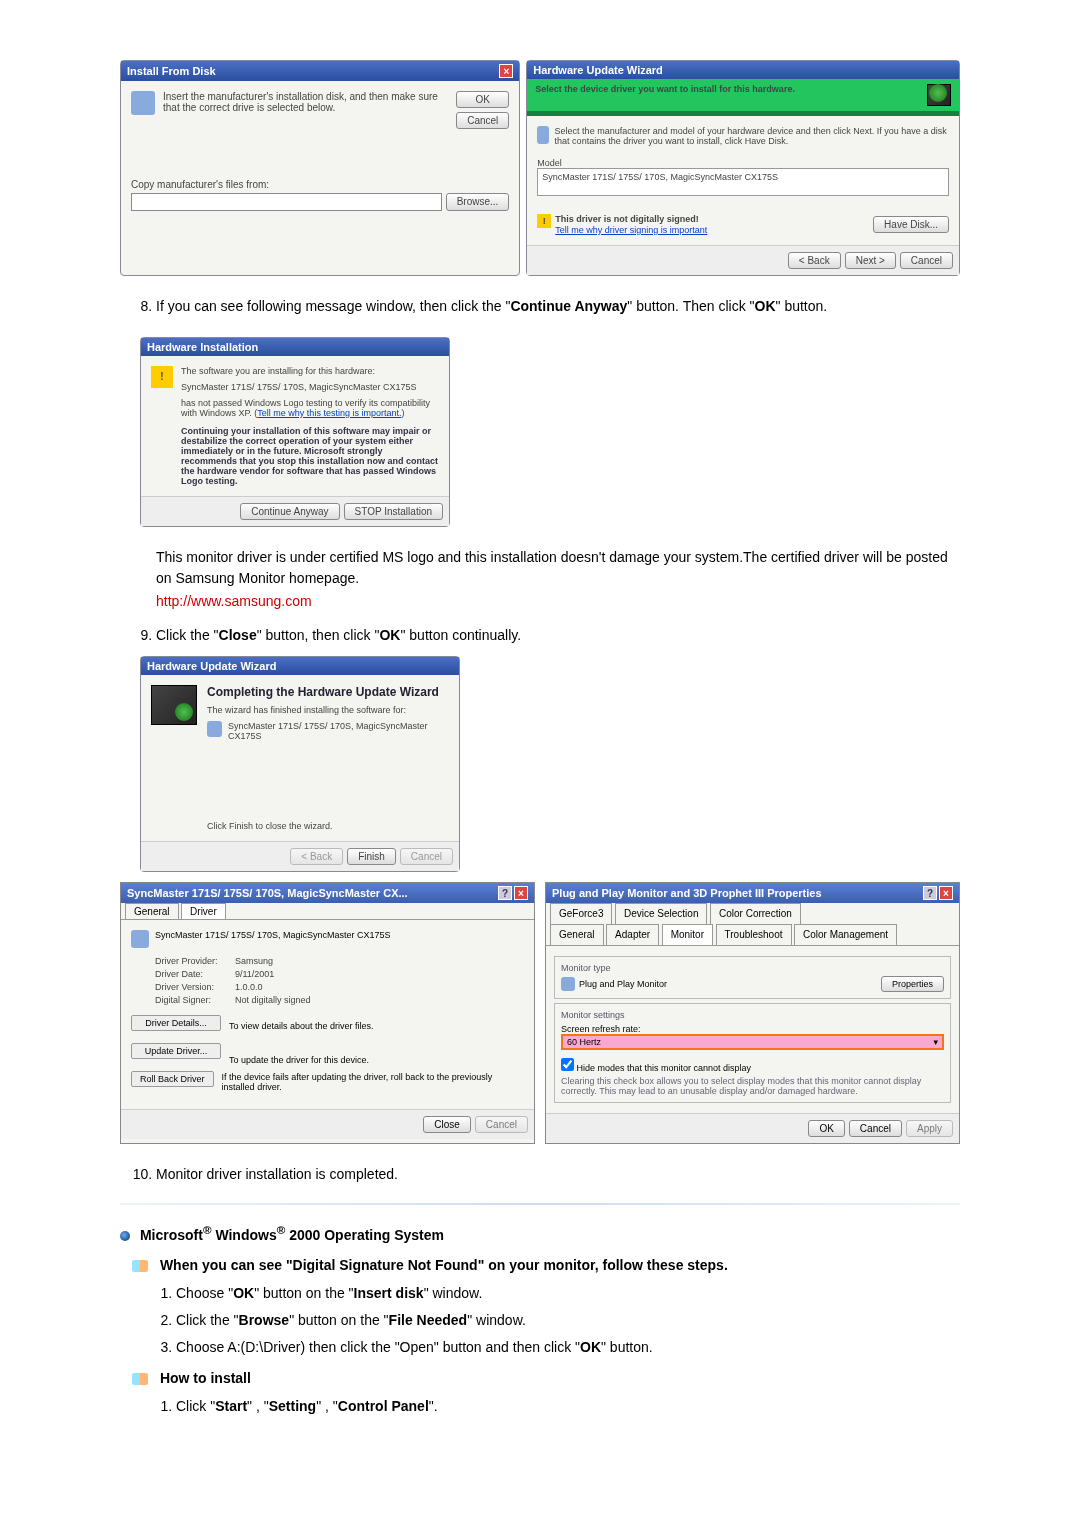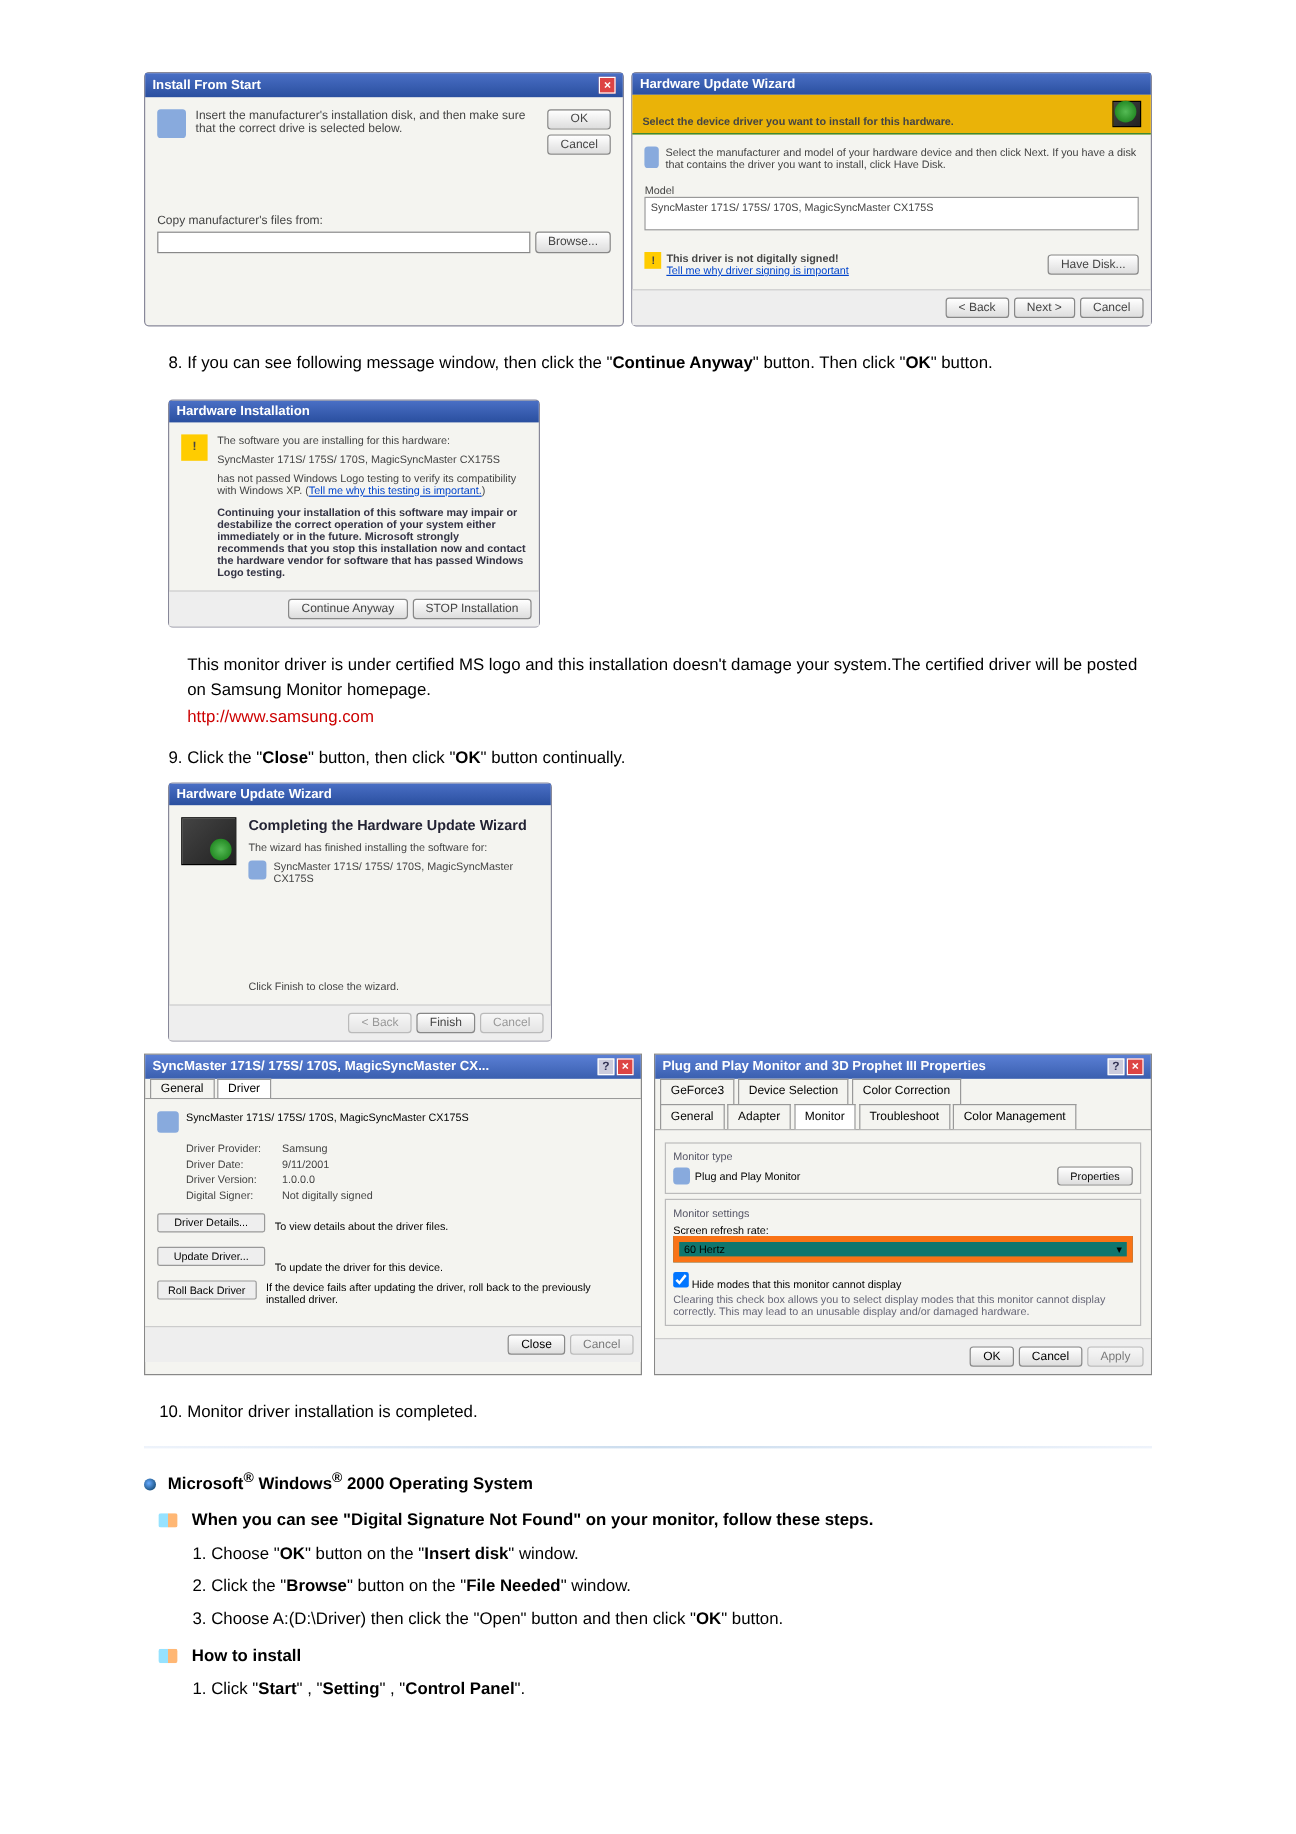--- a/index.html
+++ b/index.html
@@ -103,21 +103,21 @@
     .props-dialog { flex: 1; border: 1px solid #888; background: #f4f4f0; font-size: 9px; }
     .tab { display: inline-block; border: 1px solid #999; border-bottom: none; padding: 2px 8px; font-size: 10px; background: #f4f4f0; }
     .tab.active { background: #fff; }
     .tabstrip { border-bottom: 1px solid #999; padding-left: 4px; }
     .field { display: flex; margin-bottom: 3px; }
     .field-label { width: 80px; color: #444; }
     .field-val { color: #444; }
     .side-btn { display: block; width: 90px; border: 1px solid #999; background: #eee; font-size: 9px; padding: 2px 4px; margin-bottom: 6px; text-align: center; border-radius: 2px; }
     .groupbox { border: 1px solid #bbb; padding: 6px; margin: 4px 2px; }
     .strong { font-weight: bold; }
-    .dropdown { border: 5px solid #f97316; background: #0f766e; padding: 1px 4px; font-size: 9px; width: 100%; }
+    .dropdown { border: 2px solid #f97316; background: #f9a8d4; padding: 1px 4px; font-size: 9px; width: 100%; }
     .titlebar-red { background: linear-gradient(to bottom, #5a7fd5, #3a5faf); }
     .red-x { background: #d44; }
     .help-q {
       background: #ccd; color: #335; width: 14px; height: 14px;
       text-align: center; line-height: 14px; border: 1px solid #fff; font-size: 10px;
       margin-right: 2px;
     }
     .tiny { font-size: 9px; }
     .wizard-img {
       width: 46px; height: 40px;
@@ -136,21 +136,21 @@
     }
     .footer-btns { display: flex; justify-content: flex-end; gap: 4px; padding: 6px; border-top: 1px solid #ccc; background: #eee; }
   </style>
 </head>
 <body>
 
 <div class="screenshots-row">
 
   <div class="dialog" style="width: 48%;">
     <div class="dialog-titlebar">
-      <span>Install From Start</span>
+      <span>Install From Disk</span>
       <span class="close-x">×</span>
     </div>
     <div class="dialog-body">
       <div style="display:flex; gap:8px; align-items:flex-start;">
         <span class="disk-icon"></span>
         <div style="flex:1;">Insert the manufacturer's installation disk, and then make sure that the correct drive is selected below.</div>
         <div style="display:flex; flex-direction:column; gap:4px;">
           <span class="btn">OK</span>
           <span class="btn">Cancel</span>
         </div>
@@ -162,21 +162,21 @@
           <span class="btn">Browse...</span>
         </div>
       </div>
     </div>
   </div>
 
   <div class="dialog" style="width: 52%;">
     <div class="dialog-titlebar">
       <span>Hardware Update Wizard</span>
     </div>
-    <div style="background:#eab308; padding:5px 8px; display:flex; justify-content:space-between; align-items:flex-end; border-bottom:1px solid #15803d;">
+    <div style="background:#22c55e; padding:5px 8px; display:flex; justify-content:space-between; align-items:flex-start; border-bottom:5px solid #15803d;">
       <span class="strong tiny">Select the device driver you want to install for this hardware.</span>
       <span class="wizard-img" style="width:24px;height:22px;"></span>
     </div>
     <div class="dialog-body">
       <div style="display:flex; gap:6px; align-items:flex-start;">
         <span class="disk-icon" style="width:18px;height:18px;"></span>
         <span class="tiny">Select the manufacturer and model of your hardware device and then click Next. If you have a disk that contains the driver you want to install, click Have Disk.</span>
       </div>
       <div style="margin-top:12px;">
         <div class="tiny">Model</div>

